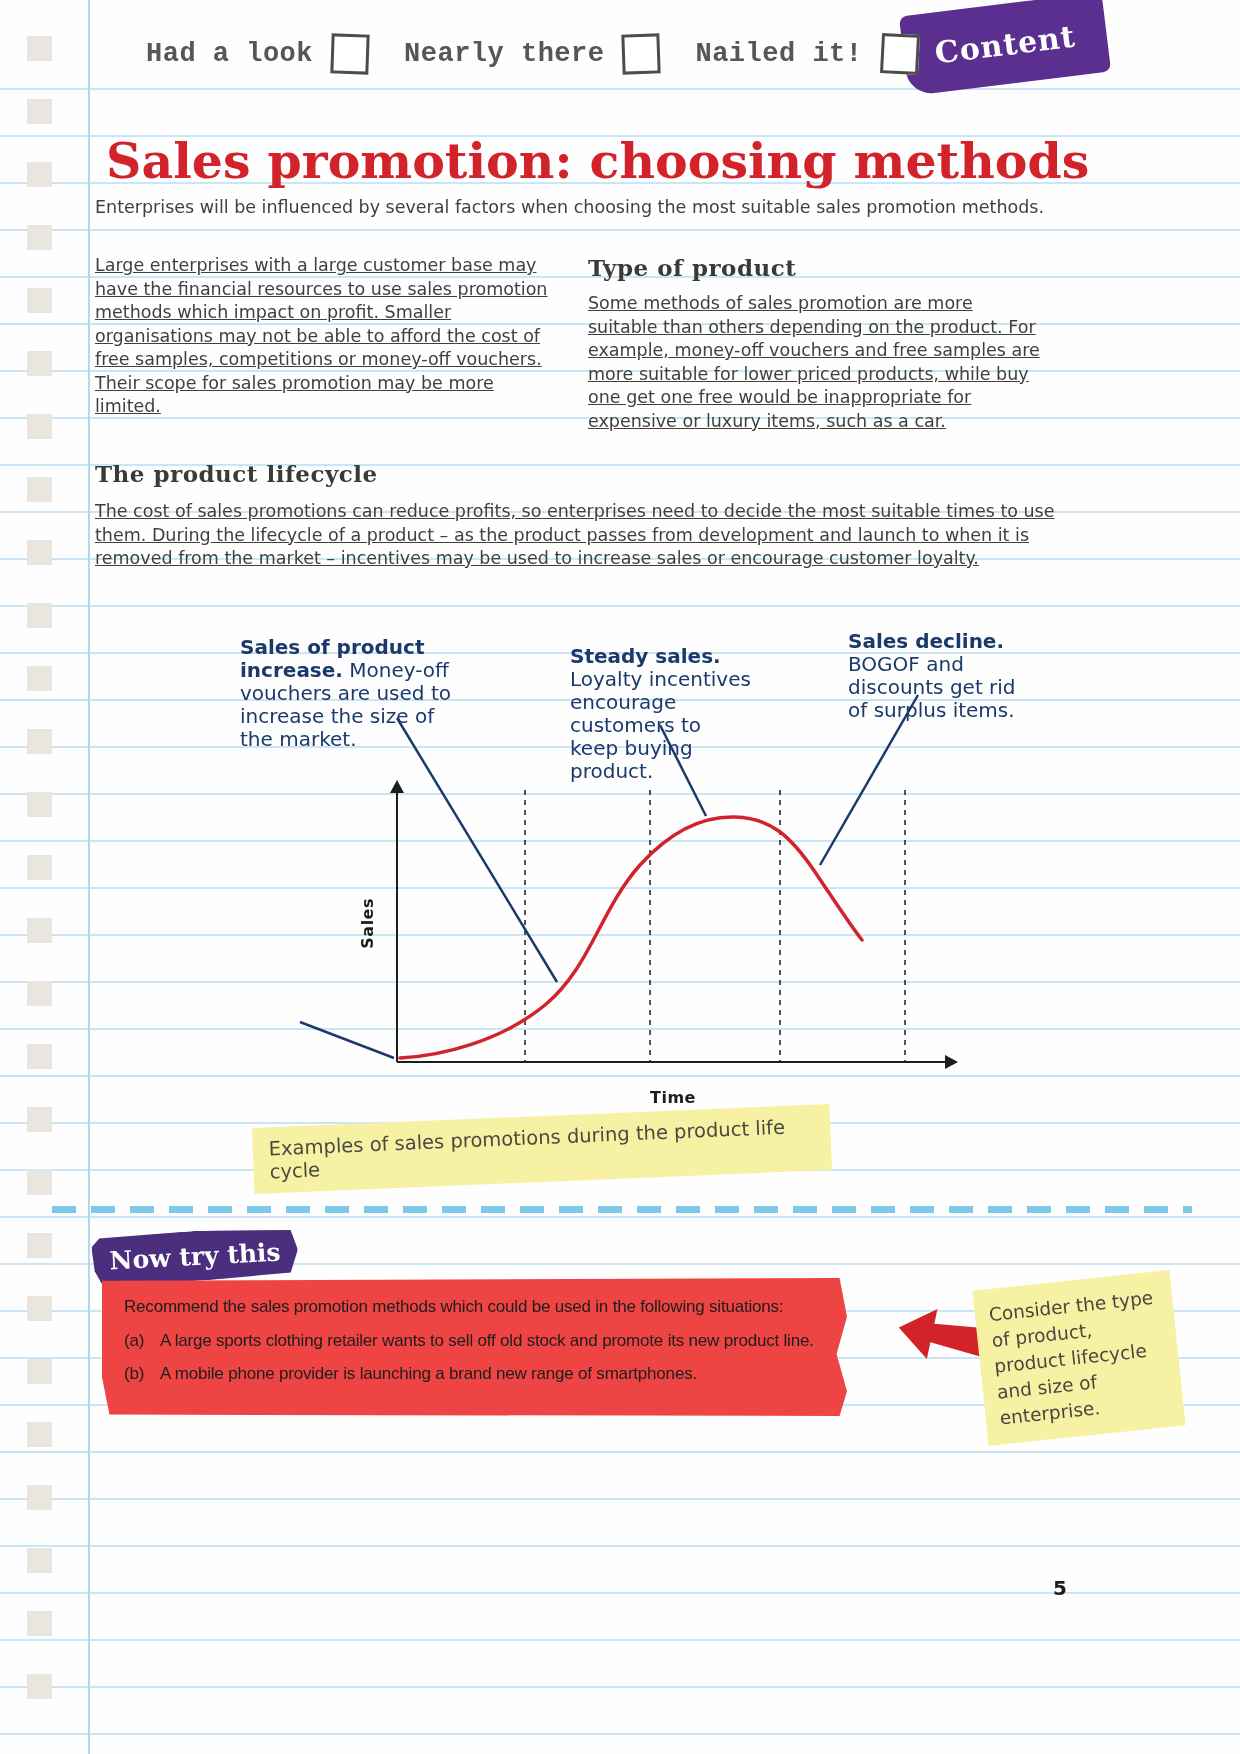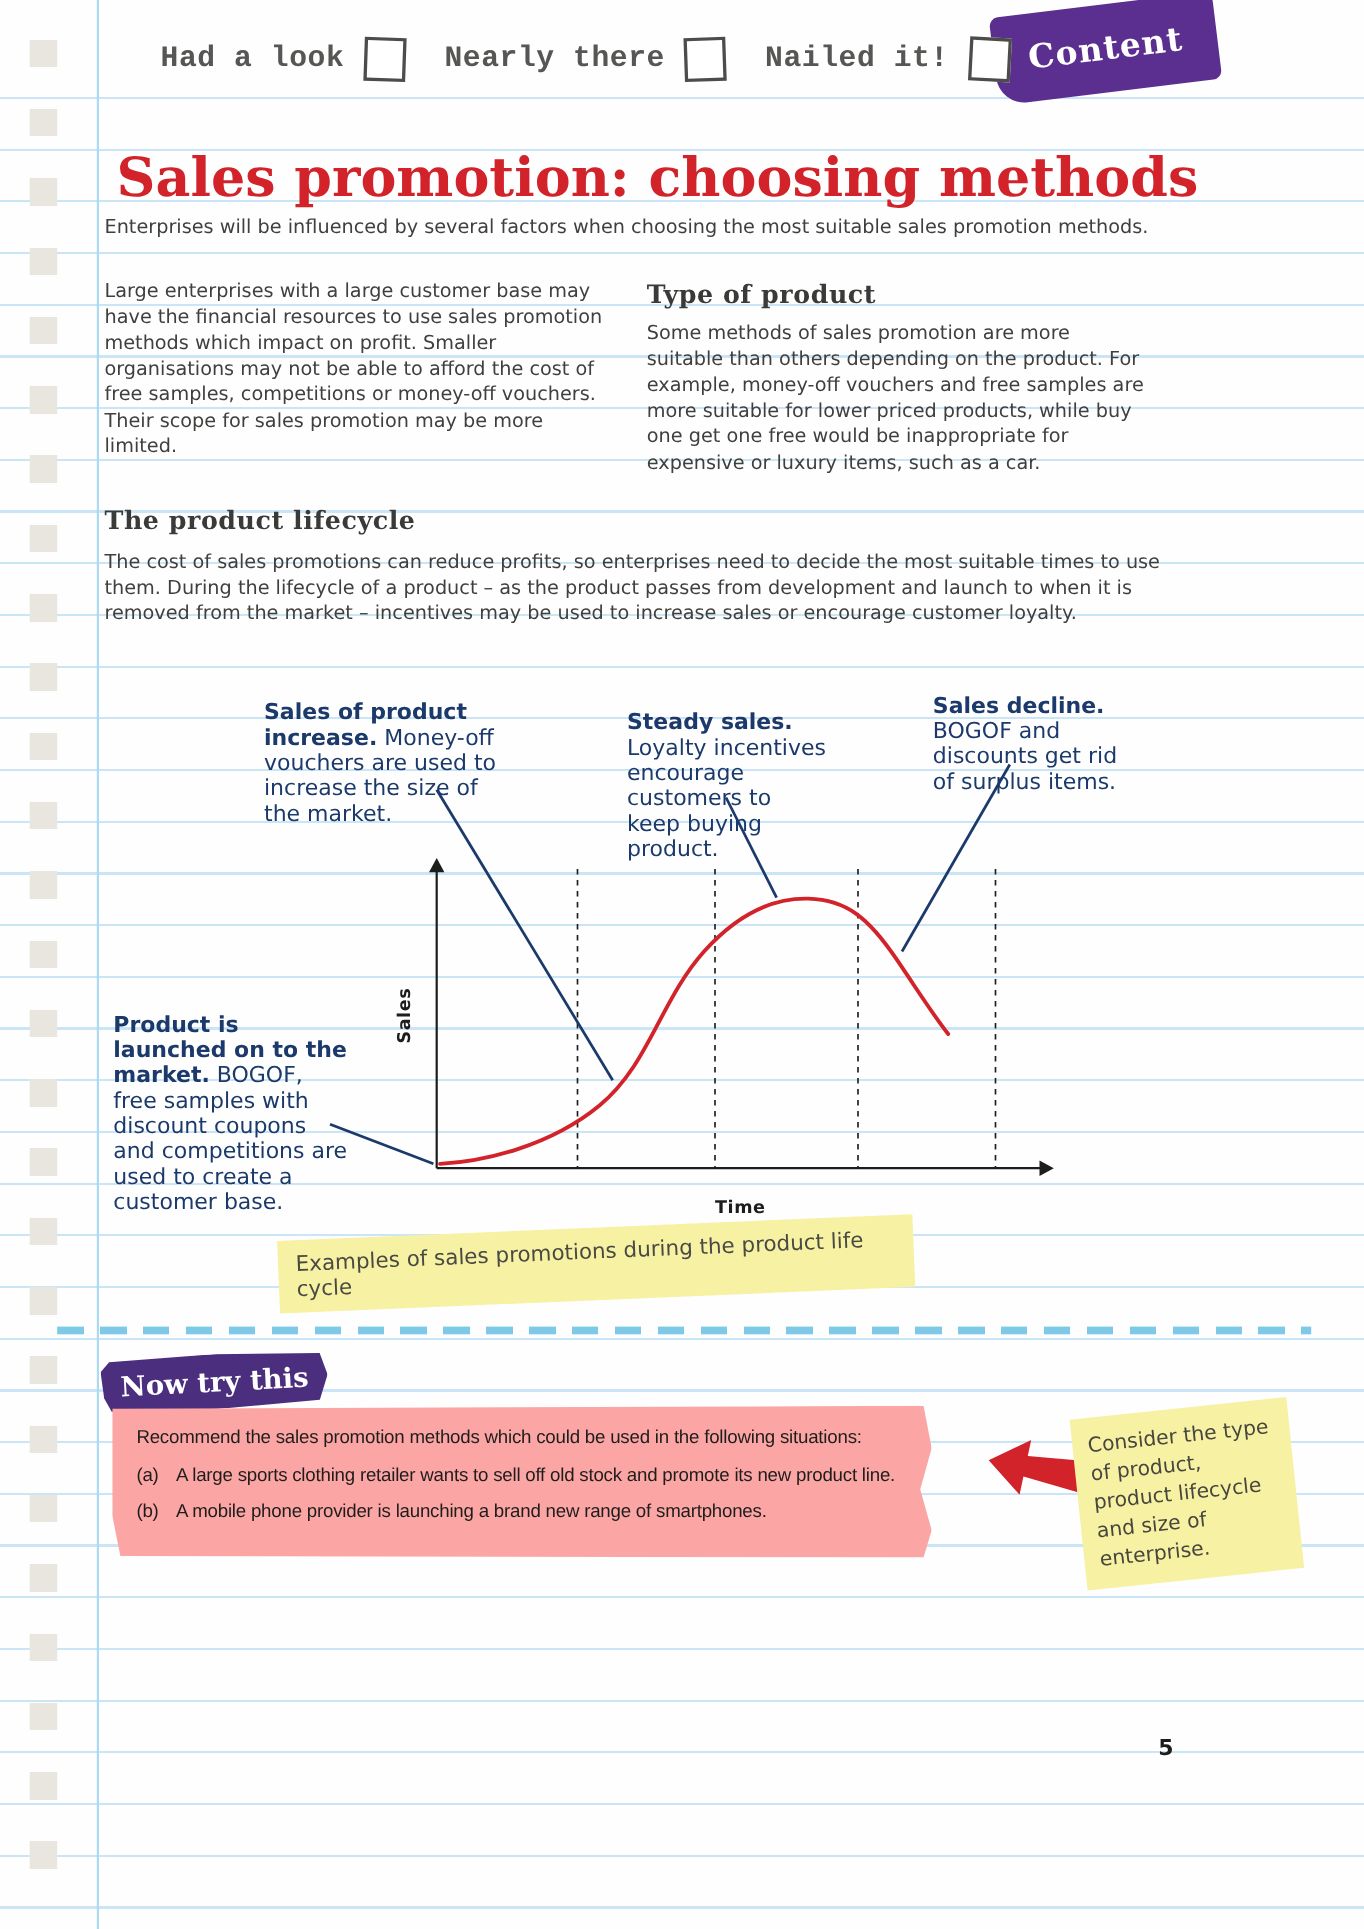--- a/index.html
+++ b/index.html
@@ -68,21 +68,21 @@
 
   .intro {
     position: absolute; left: 95px; top: 194px; width: 985px; margin: 0;
     font-size: 17.5px; line-height: 26px;
   }
 
   h2.sec {
     font-family: "DejaVu Serif", serif; font-weight: bold;
     font-size: 23px; color: #3a3a38; margin: 0 0 11px 0; letter-spacing: .5px;
   }
-  .body-text { font-size: 17.5px; line-height: 23.5px; margin: 0; }
+  .body-text { font-size: 17.5px; line-height: 23.5px; margin: 0; text-decoration: underline; }
 
   .col-left  { position: absolute; left: 95px;  top: 254px; width: 468px; }
   .col-right { position: absolute; left: 588px; top: 254px; width: 452px; }
 
   .lifecycle-h { position: absolute; left: 95px; top: 460px; }
   .lifecycle-p { position: absolute; left: 95px; top: 500px; width: 1005px; }
 
   
   .diagram { position: absolute; left: 0; top: 610px; width: 1240px; height: 580px; }
   .diagram svg { position: absolute; left: 0; top: 0; }
@@ -122,21 +122,21 @@
     background: #4b2e7e; transform: rotate(-3deg);
     clip-path: polygon(0 22%, 4% 5%, 50% 0, 97% 8%, 100% 48%, 96% 93%, 52% 100%, 4% 95%, 1% 70%);
     display: flex; align-items: center; justify-content: center;
   }
   .ntt-banner span {
     color: #fff; font-family: "DejaVu Serif", serif; font-weight: bold; font-size: 25px;
   }
 
   .task-box {
     position: absolute; left: 102px; top: 1278px; width: 745px; min-height: 138px;
-    background: #fca5a5; padding: 16px 22px 14px 22px;
+    background: #ef4444; padding: 16px 22px 14px 22px;
     clip-path: polygon(0 2%, 99% 0, 100% 28%, 98.6% 55%, 100% 82%, 99% 100%, 1% 99%, 0 72%);
     filter: drop-shadow(2px 3px 4px rgba(0,0,0,.22));
     font-family: "Liberation Sans", sans-serif; color: #1d1d1b;
     font-size: 17px; line-height: 25px; letter-spacing: -0.2px;
   }
   .task-instruction { margin: 0 0 9px 0; }
   .task-item { display: flex; margin-bottom: 8px; }
   .task-letter { width: 36px; flex: 0 0 36px; }
   .task-text { flex: 1; }
 
@@ -236,24 +236,20 @@
     <div class="ann ann-steady">
       <b>Steady sales.</b>
       <span>Loyalty incentives encourage customers to keep buying product.</span>
     </div>
 
     <div class="ann ann-decline">
       <b>Sales decline.</b>
       <span>BOGOF and discounts get rid of surplus items.</span>
     </div>
 
-    <div class="ann ann-launch">
-      <b>Product is launched on to the market.</b>
-      <span>BOGOF, free samples with discount coupons and competitions are used to create a customer base.</span>
-    </div>
 
     <div class="y-axis-label">Sales</div>
     <div class="x-axis-label">Time</div>
 
     <div class="diagram-caption">Examples of sales promotions during the product life cycle</div>
   </div>
 
   <div class="dashed-divider"></div>
 
   <div class="ntt-banner">

